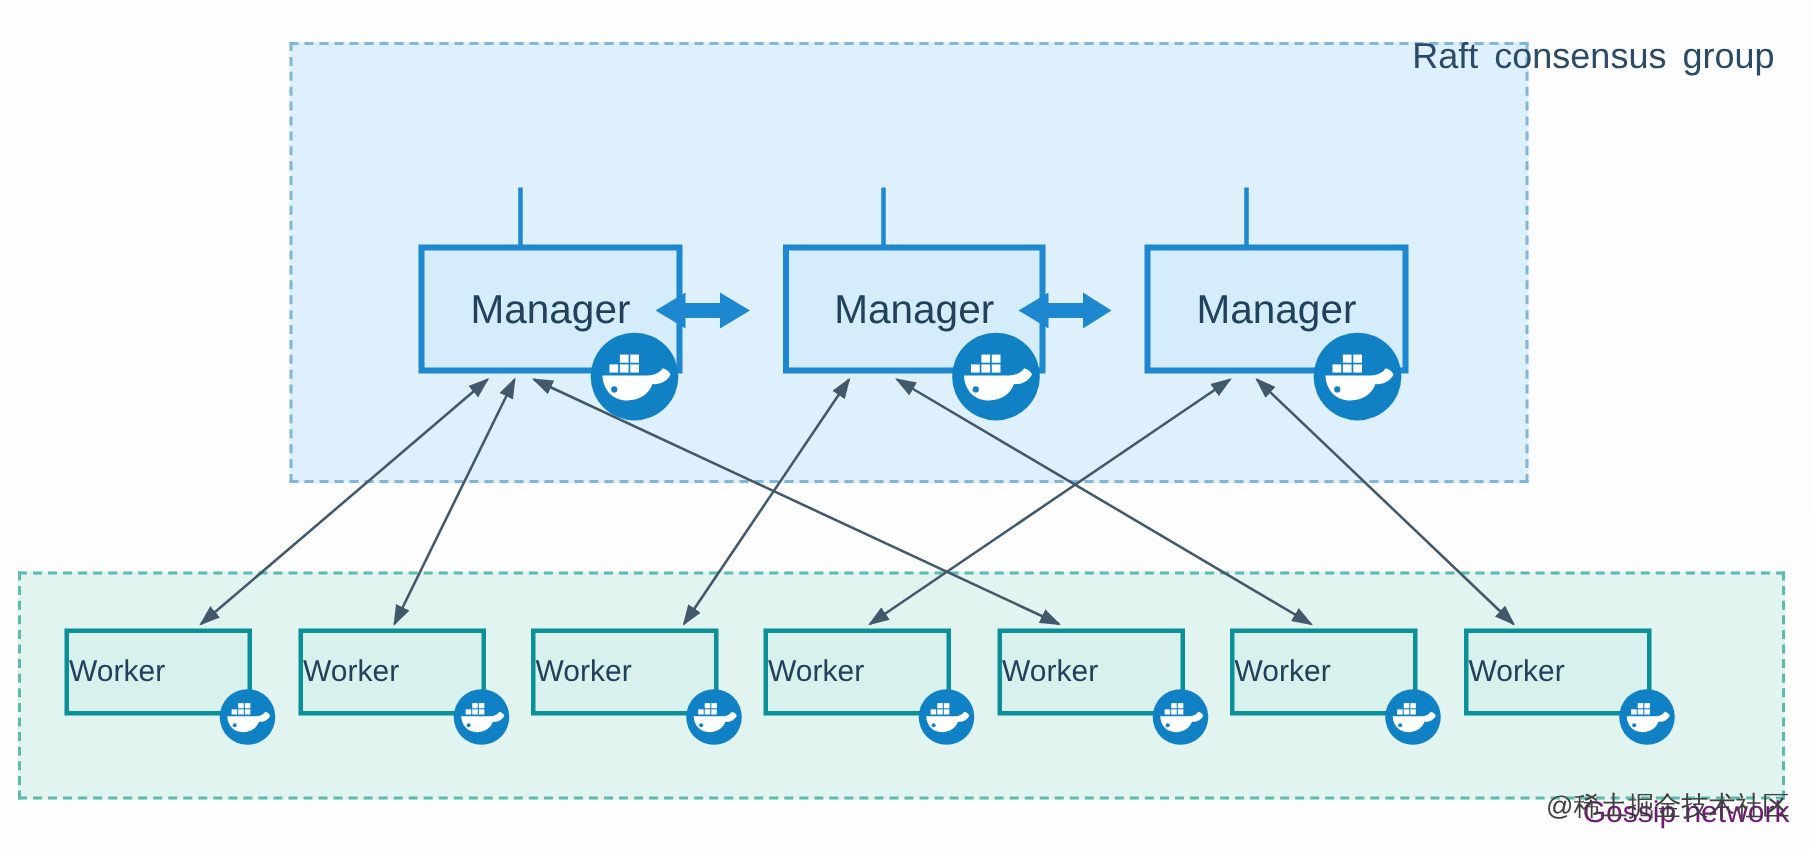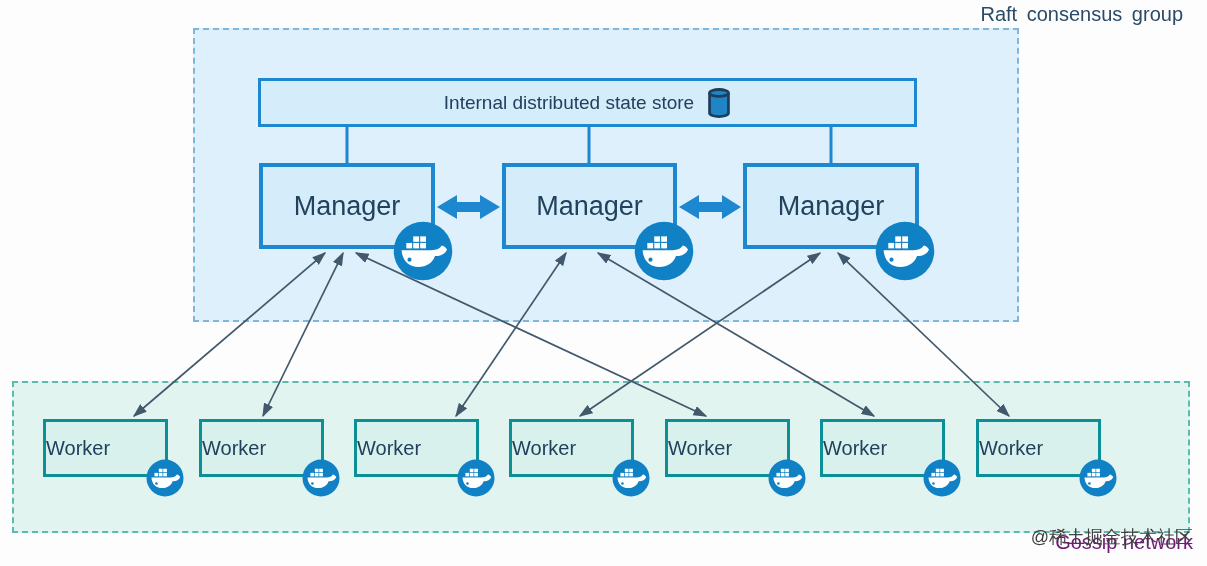--- a/index.html
+++ b/index.html
@@ -6,22 +6,22 @@
   html,body { background:#ffffff; }
   body { font-family:"Liberation Sans", sans-serif; }
   .stage { position:relative; width:1207px; height:566px; background:#fdfdfe; overflow:hidden; }
 
   
   .raft-box {
     position:absolute; left:193px; top:28px; width:826px; height:294px;
     background:#def0fb; border:2px dashed #7fb6d9; z-index:0;
   }
   .raft-label {
-    position:absolute; top:3px; right:24px;
-    font-size:20px; color:#2a4a66; word-spacing:4px; z-index:1;
+    position:absolute; top:24px; right:24px;
+    font-size:24px; color:#2a4a66; word-spacing:4px; z-index:1;
   }
   .gossip-box {
     position:absolute; left:12px; top:381px; width:1178px; height:152px;
     background:#e1f4f0; border:2px dashed #5bbcae; z-index:0;
   }
   .gossip-label {
     position:absolute; right:14px; bottom:12px;
     font-size:20px; color:#701a75; z-index:1;
   }
 
@@ -30,21 +30,21 @@
     position:absolute; left:258px; top:78px; width:659px; height:49px;
     background:#d5ecfa; border:3px solid #1d87d0;
     display:flex; align-items:center; justify-content:center; gap:13px; z-index:1;
   }
   .store-label { font-size:19px; color:#21415c; }
 
   
   .manager {
     position:absolute; top:163px; height:86px; width:176px;
     background:#d5ecfa; border:4px solid #1d87d0;
-    display:flex; align-items:center; justify-content:center; z-index:1;
+    display:flex; align-items:center; justify-content:center; z-index:1;margin-left:20px;
   }
   .manager .node-label { font-size:27px; color:#21415c; }
   .m1 { left:259px; } .m2 { left:502px; width:175px; } .m3 { left:743px; }
 
   
   .worker {
     position:absolute; top:419px; width:125px; height:58px;
     background:#d9f1ed; border:3px solid #0c9097;
     display:flex; align-items:center; z-index:1;
   }
@@ -88,26 +88,20 @@
       </symbol>
     </defs>
   </svg>
 
   <div class="raft-box"></div>
   <div class="raft-label">Raft consensus group</div>
 
   <div class="gossip-box"></div>
   <div class="gossip-label">Gossip network</div>
 
-  <div class="store-box">
-    <span class="store-label">Internal distributed state store</span>
-    <svg width="24" height="30" viewBox="0 0 22 28">
-        <use href="#db"></use>
-      </svg>
-  </div>
 
   <div class="manager m1">
     <span class="node-label">Manager</span>
   </div>
   <div class="manager m2">
     <span class="node-label">Manager</span>
   </div>
   <div class="manager m3">
     <span class="node-label">Manager</span>
   </div>

